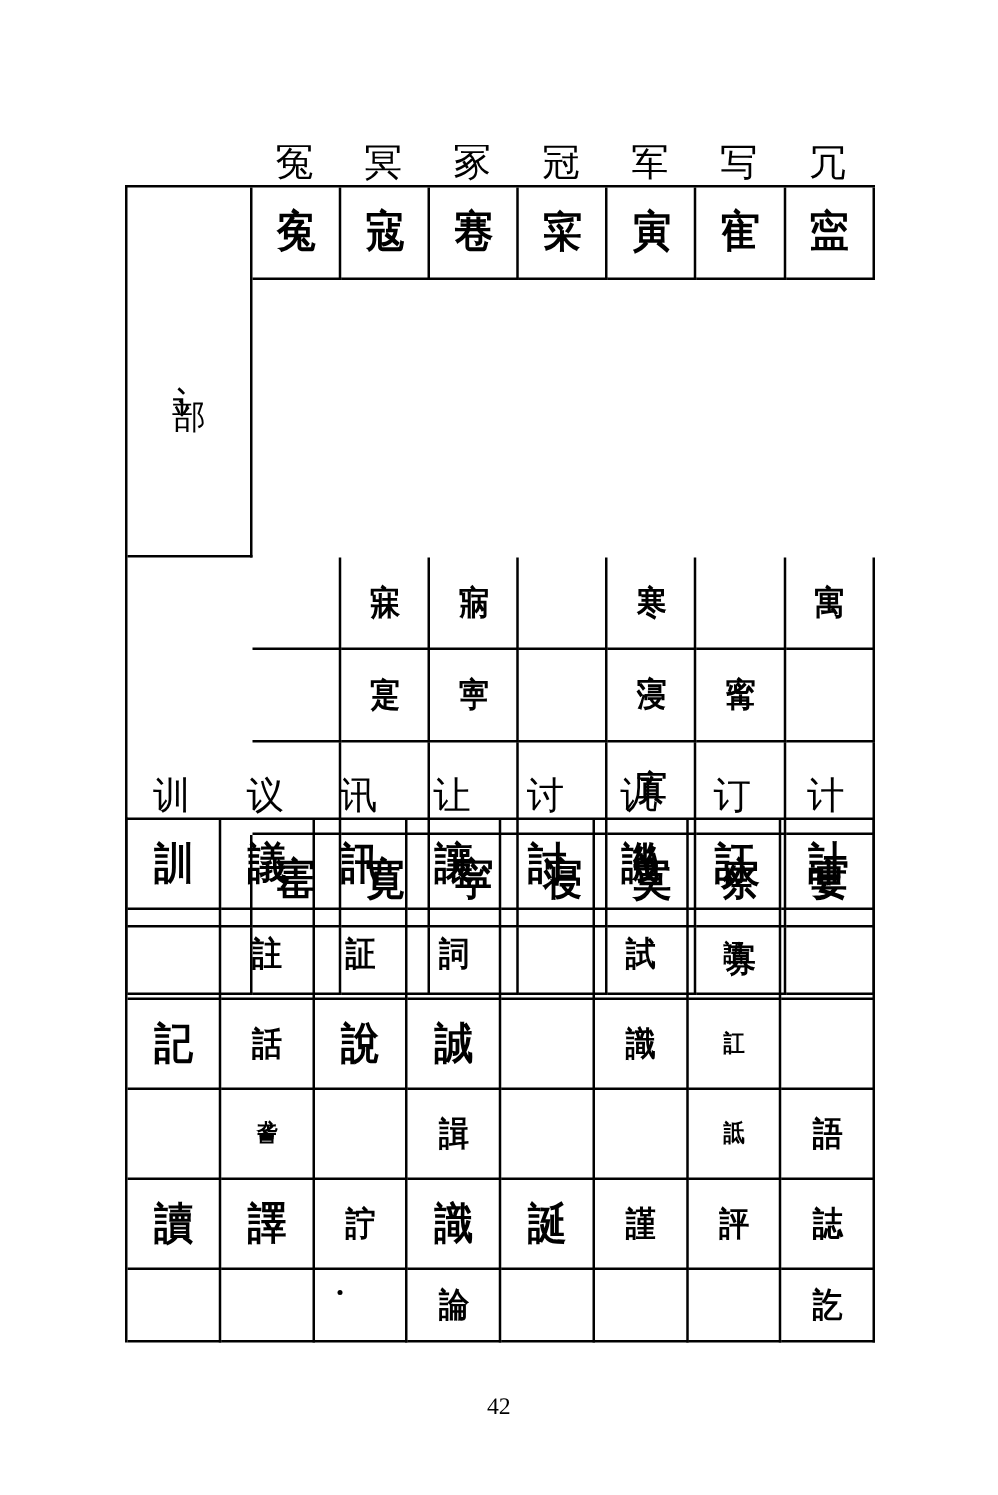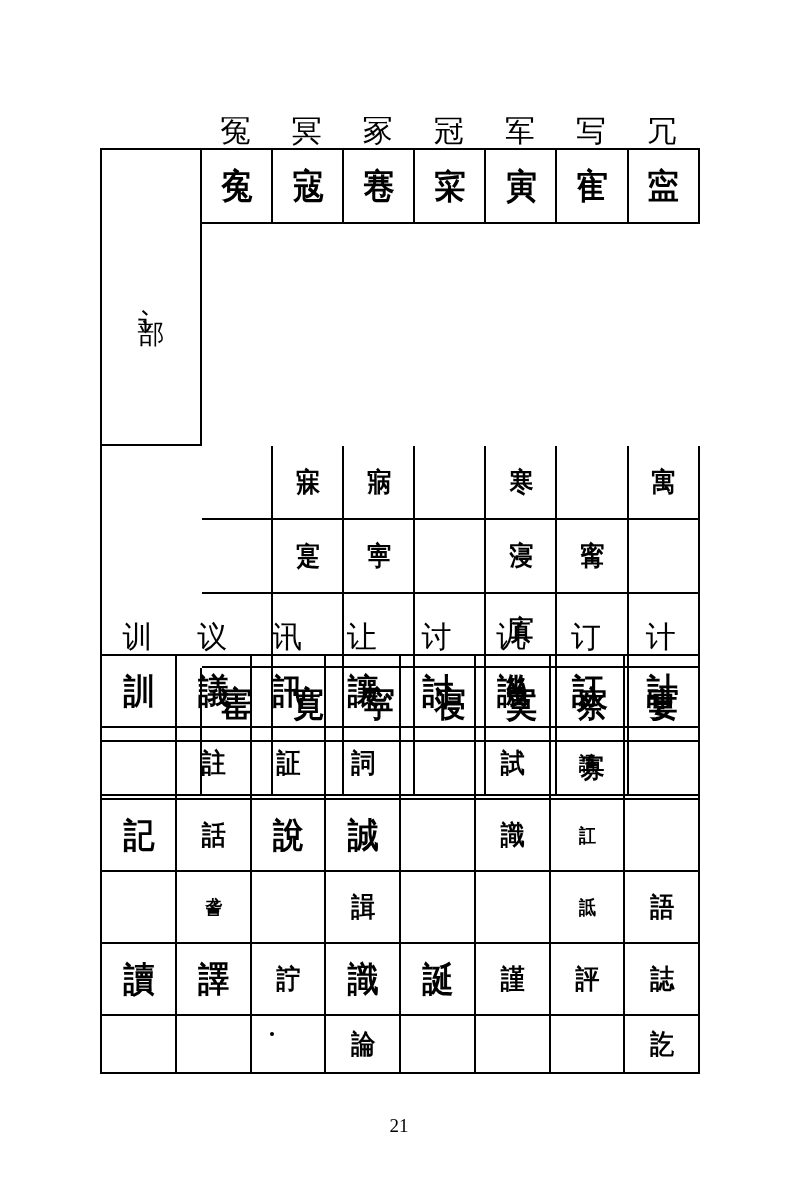--- a/index.html
+++ b/index.html
@@ -442,15 +442,15 @@
             <span class="glyph small"></span>
           </div>
         <div class="cell" style="width:74.75px;height:58px;">
             <span class="glyph small">訖</span>
           </div>
       </div>
 
     </div>
   </div>
 
-  <div class="pagenum" style="top:1115px;">21</div>
+  <div class="pagenum" style="top:1115px;">42</div>
 
 </div>
 
 </body></html>

